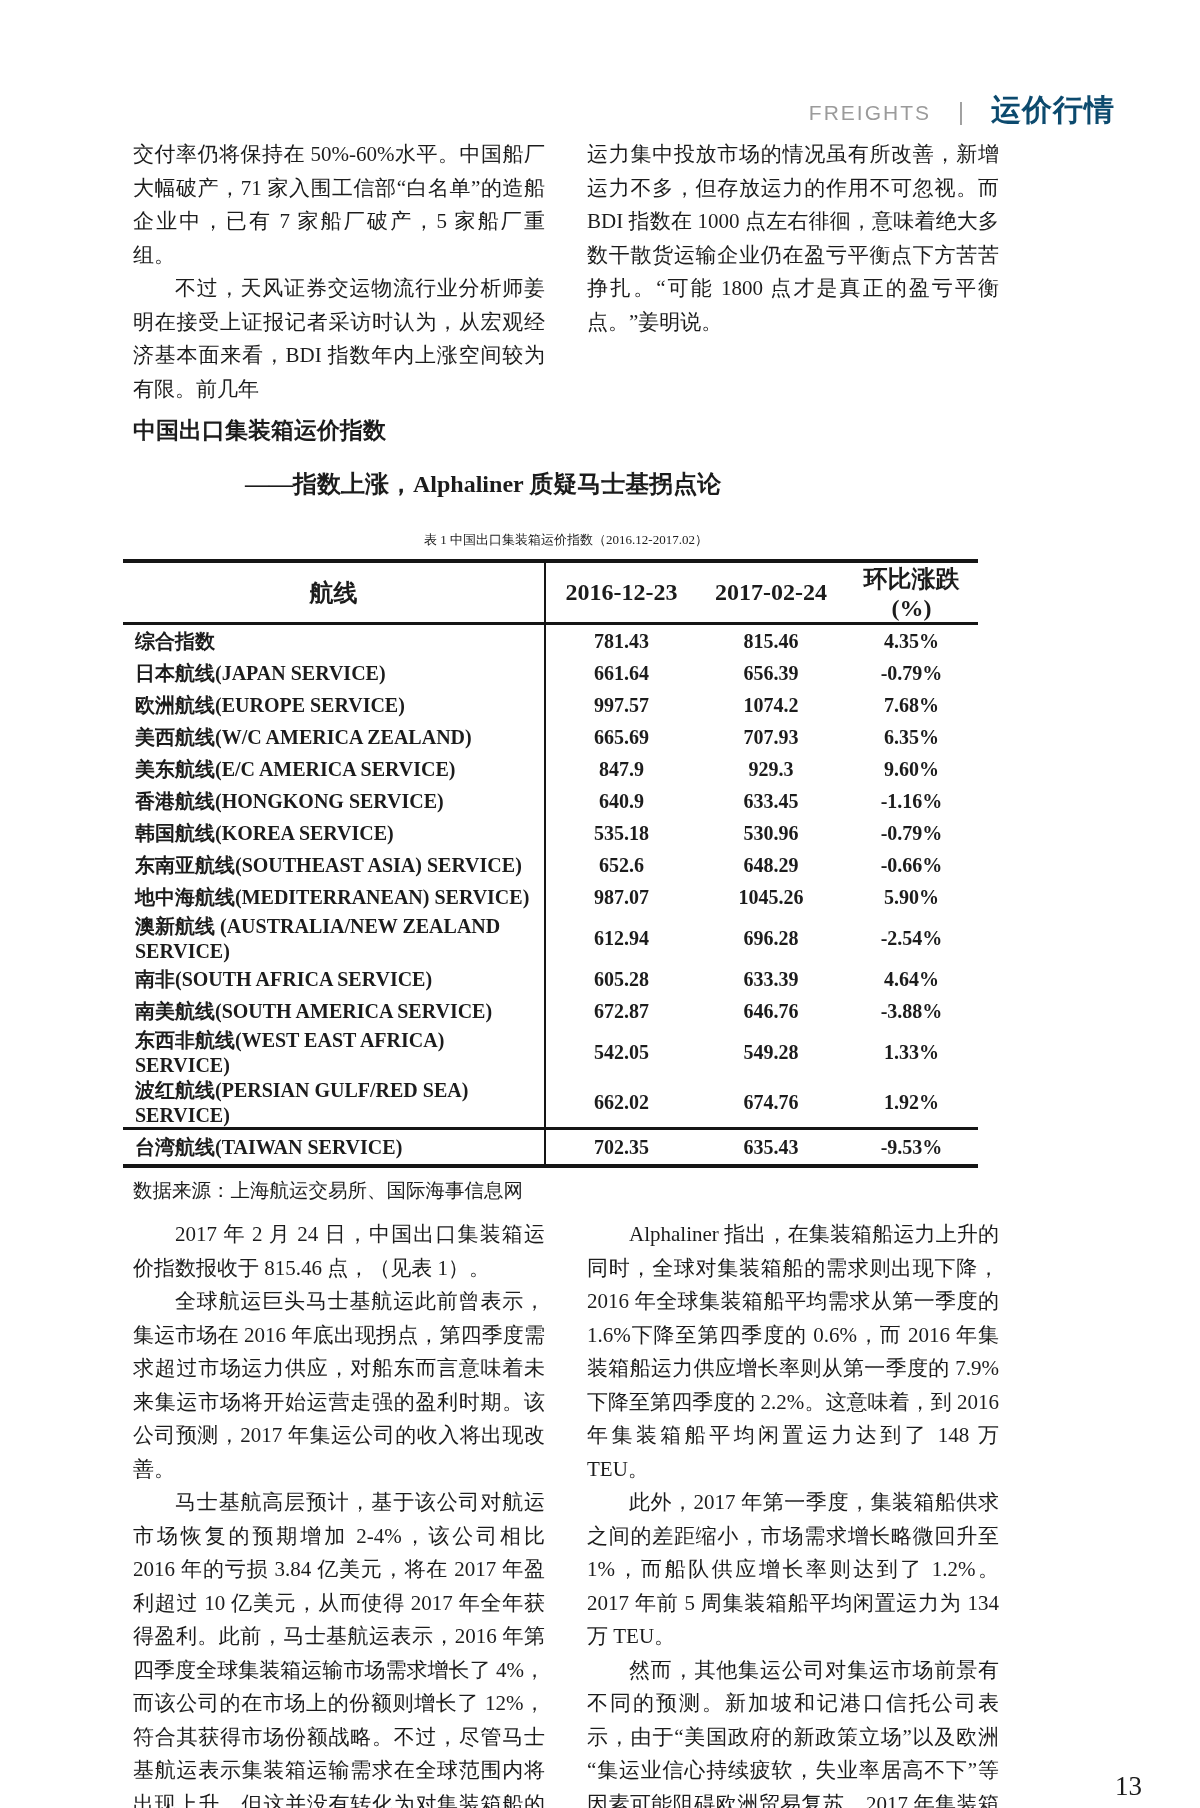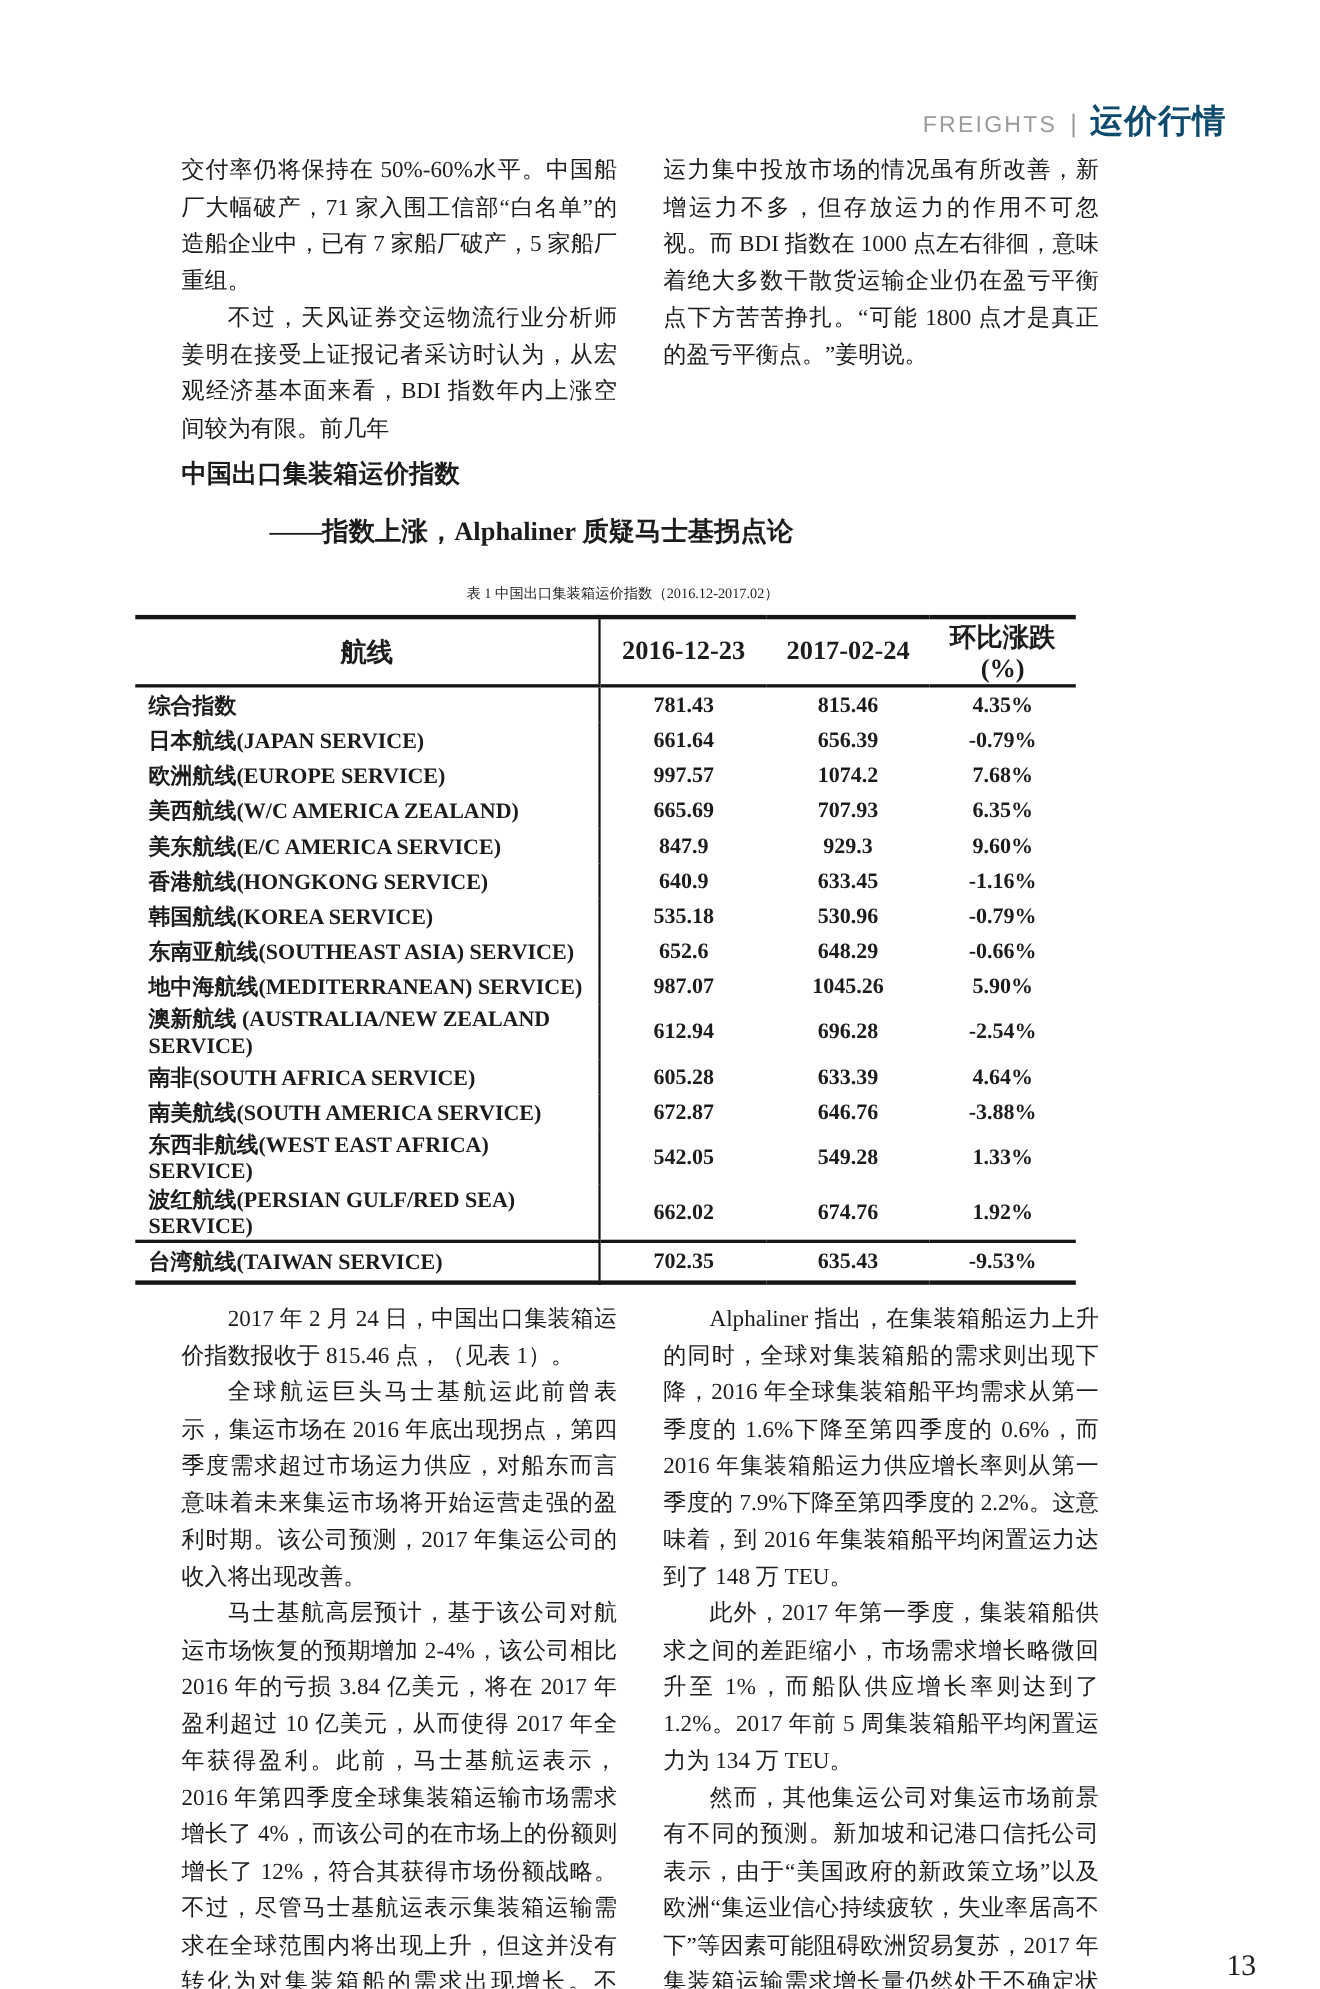--- a/index.html
+++ b/index.html
@@ -8,34 +8,34 @@
     width:1200px;height:1808px;
     background:#ffffff;
     color:#1c1c1c;
     font-family:"Liberation Serif","DejaVu Serif",serif;
     overflow:hidden;
   }
   
   .page-header{
     position:absolute;top:90px;right:85px;
     white-space:nowrap;
-    display:flex;align-items:baseline;gap:12px;
+    display:flex;align-items:baseline;gap:27px;
   }
   .eyebrow{
     font-family:"Liberation Sans","DejaVu Sans",sans-serif;
     font-size:21px;color:#9b9b9b;letter-spacing:2px;
   }
   .hdr-divider{font-family:"Liberation Sans","DejaVu Sans",sans-serif;font-size:23px;color:#9b9b9b;}
   .hdr-title{
     font-family:"Liberation Sans","DejaVu Sans",sans-serif;
     font-size:30px;font-weight:bold;color:#0c4a6e;letter-spacing:1px;
   }
   
   .content{position:absolute;left:133px;top:138px;width:866px;}
-  .two-col{display:flex;gap:42px;margin-left:32px;}
+  .two-col{display:flex;gap:42px;}
   .col{width:412px;}
   .para{
     margin:0;font-size:21px;line-height:33.5px;
     text-align:justify;
   }
   .indent{text-indent:2em;}
   
   .section-heading{
     margin:8px 0 0 0;
     font-family:"Liberation Sans","DejaVu Sans",sans-serif;
@@ -213,20 +213,21 @@
         </tr>
         <tr class="sep-row">
           <td class="route vline">台湾航线(TAIWAN SERVICE)</td>
           <td>702.35</td>
           <td>635.43</td>
           <td>-9.53%</td>
         </tr>
       </tbody>
     </table>
 
+    <div class="source-note">数据来源：上海航运交易所、国际海事信息网</div>
 
     <div class="two-col body-cols">
       <div class="col">
         <p class="para indent">2017 年 2 月 24 日，中国出口集装箱运价指数报收于 815.46 点，（见表 1）。</p>
         <p class="para indent">全球航运巨头马士基航运此前曾表示，集运市场在 2016 年底出现拐点，第四季度需求超过市场运力供应，对船东而言意味着未来集运市场将开始运营走强的盈利时期。该公司预测，2017 年集运公司的收入将出现改善。</p>
         <p class="para indent">马士基航高层预计，基于该公司对航运市场恢复的预期增加 2-4%，该公司相比 2016 年的亏损 3.84 亿美元，将在 2017 年盈利超过 10 亿美元，从而使得 2017 年全年获得盈利。此前，马士基航运表示，2016 年第四季度全球集装箱运输市场需求增长了 4%，而该公司的在市场上的份额则增长了 12%，符合其获得市场份额战略。不过，尽管马士基航运表示集装箱运输需求在全球范围内将出现上升，但这并没有转化为对集装箱船的需求出现增长。不过，这一观点遭到了航运咨询机构 Alphaliner 的质疑。</p>
       </div>
       <div class="col">
         <p class="para indent">Alphaliner 指出，在集装箱船运力上升的同时，全球对集装箱船的需求则出现下降，2016 年全球集装箱船平均需求从第一季度的 1.6%下降至第四季度的 0.6%，而 2016 年集装箱船运力供应增长率则从第一季度的 7.9%下降至第四季度的 2.2%。这意味着，到 2016 年集装箱船平均闲置运力达到了 148 万 TEU。</p>
         <p class="para indent">此外，2017 年第一季度，集装箱船供求之间的差距缩小，市场需求增长略微回升至 1%，而船队供应增长率则达到了 1.2%。2017 年前 5 周集装箱船平均闲置运力为 134 万 TEU。</p>

